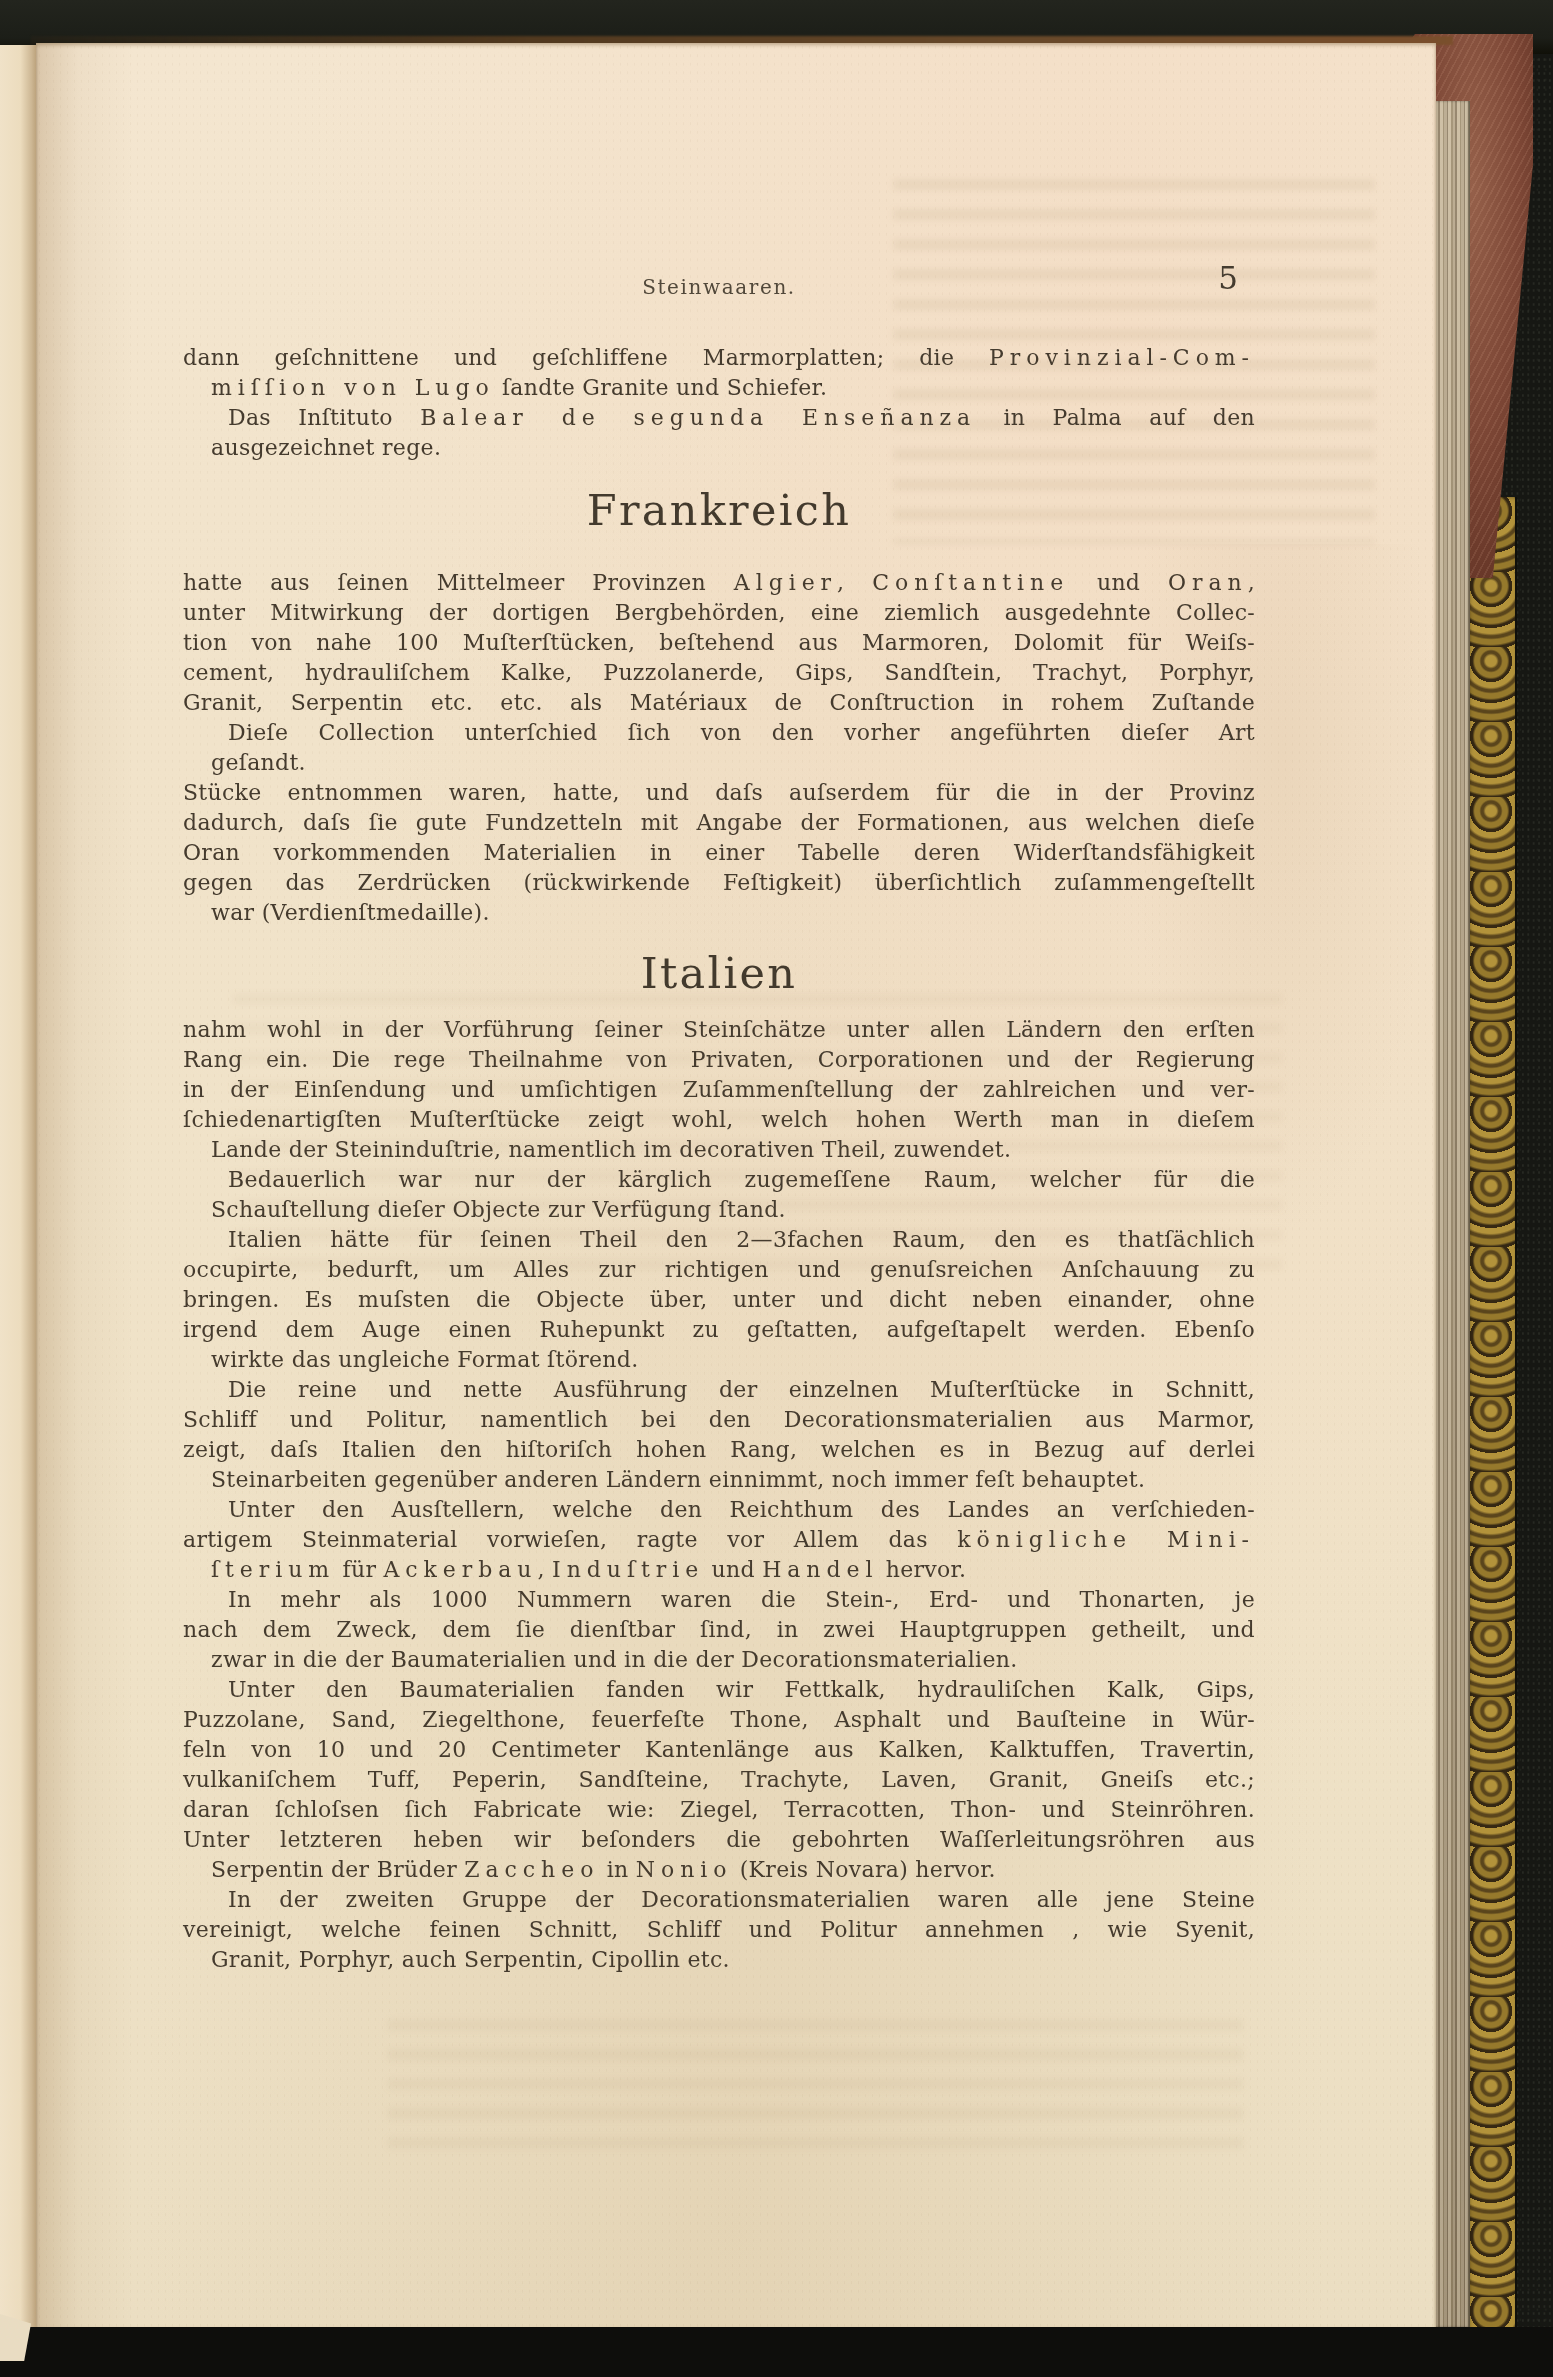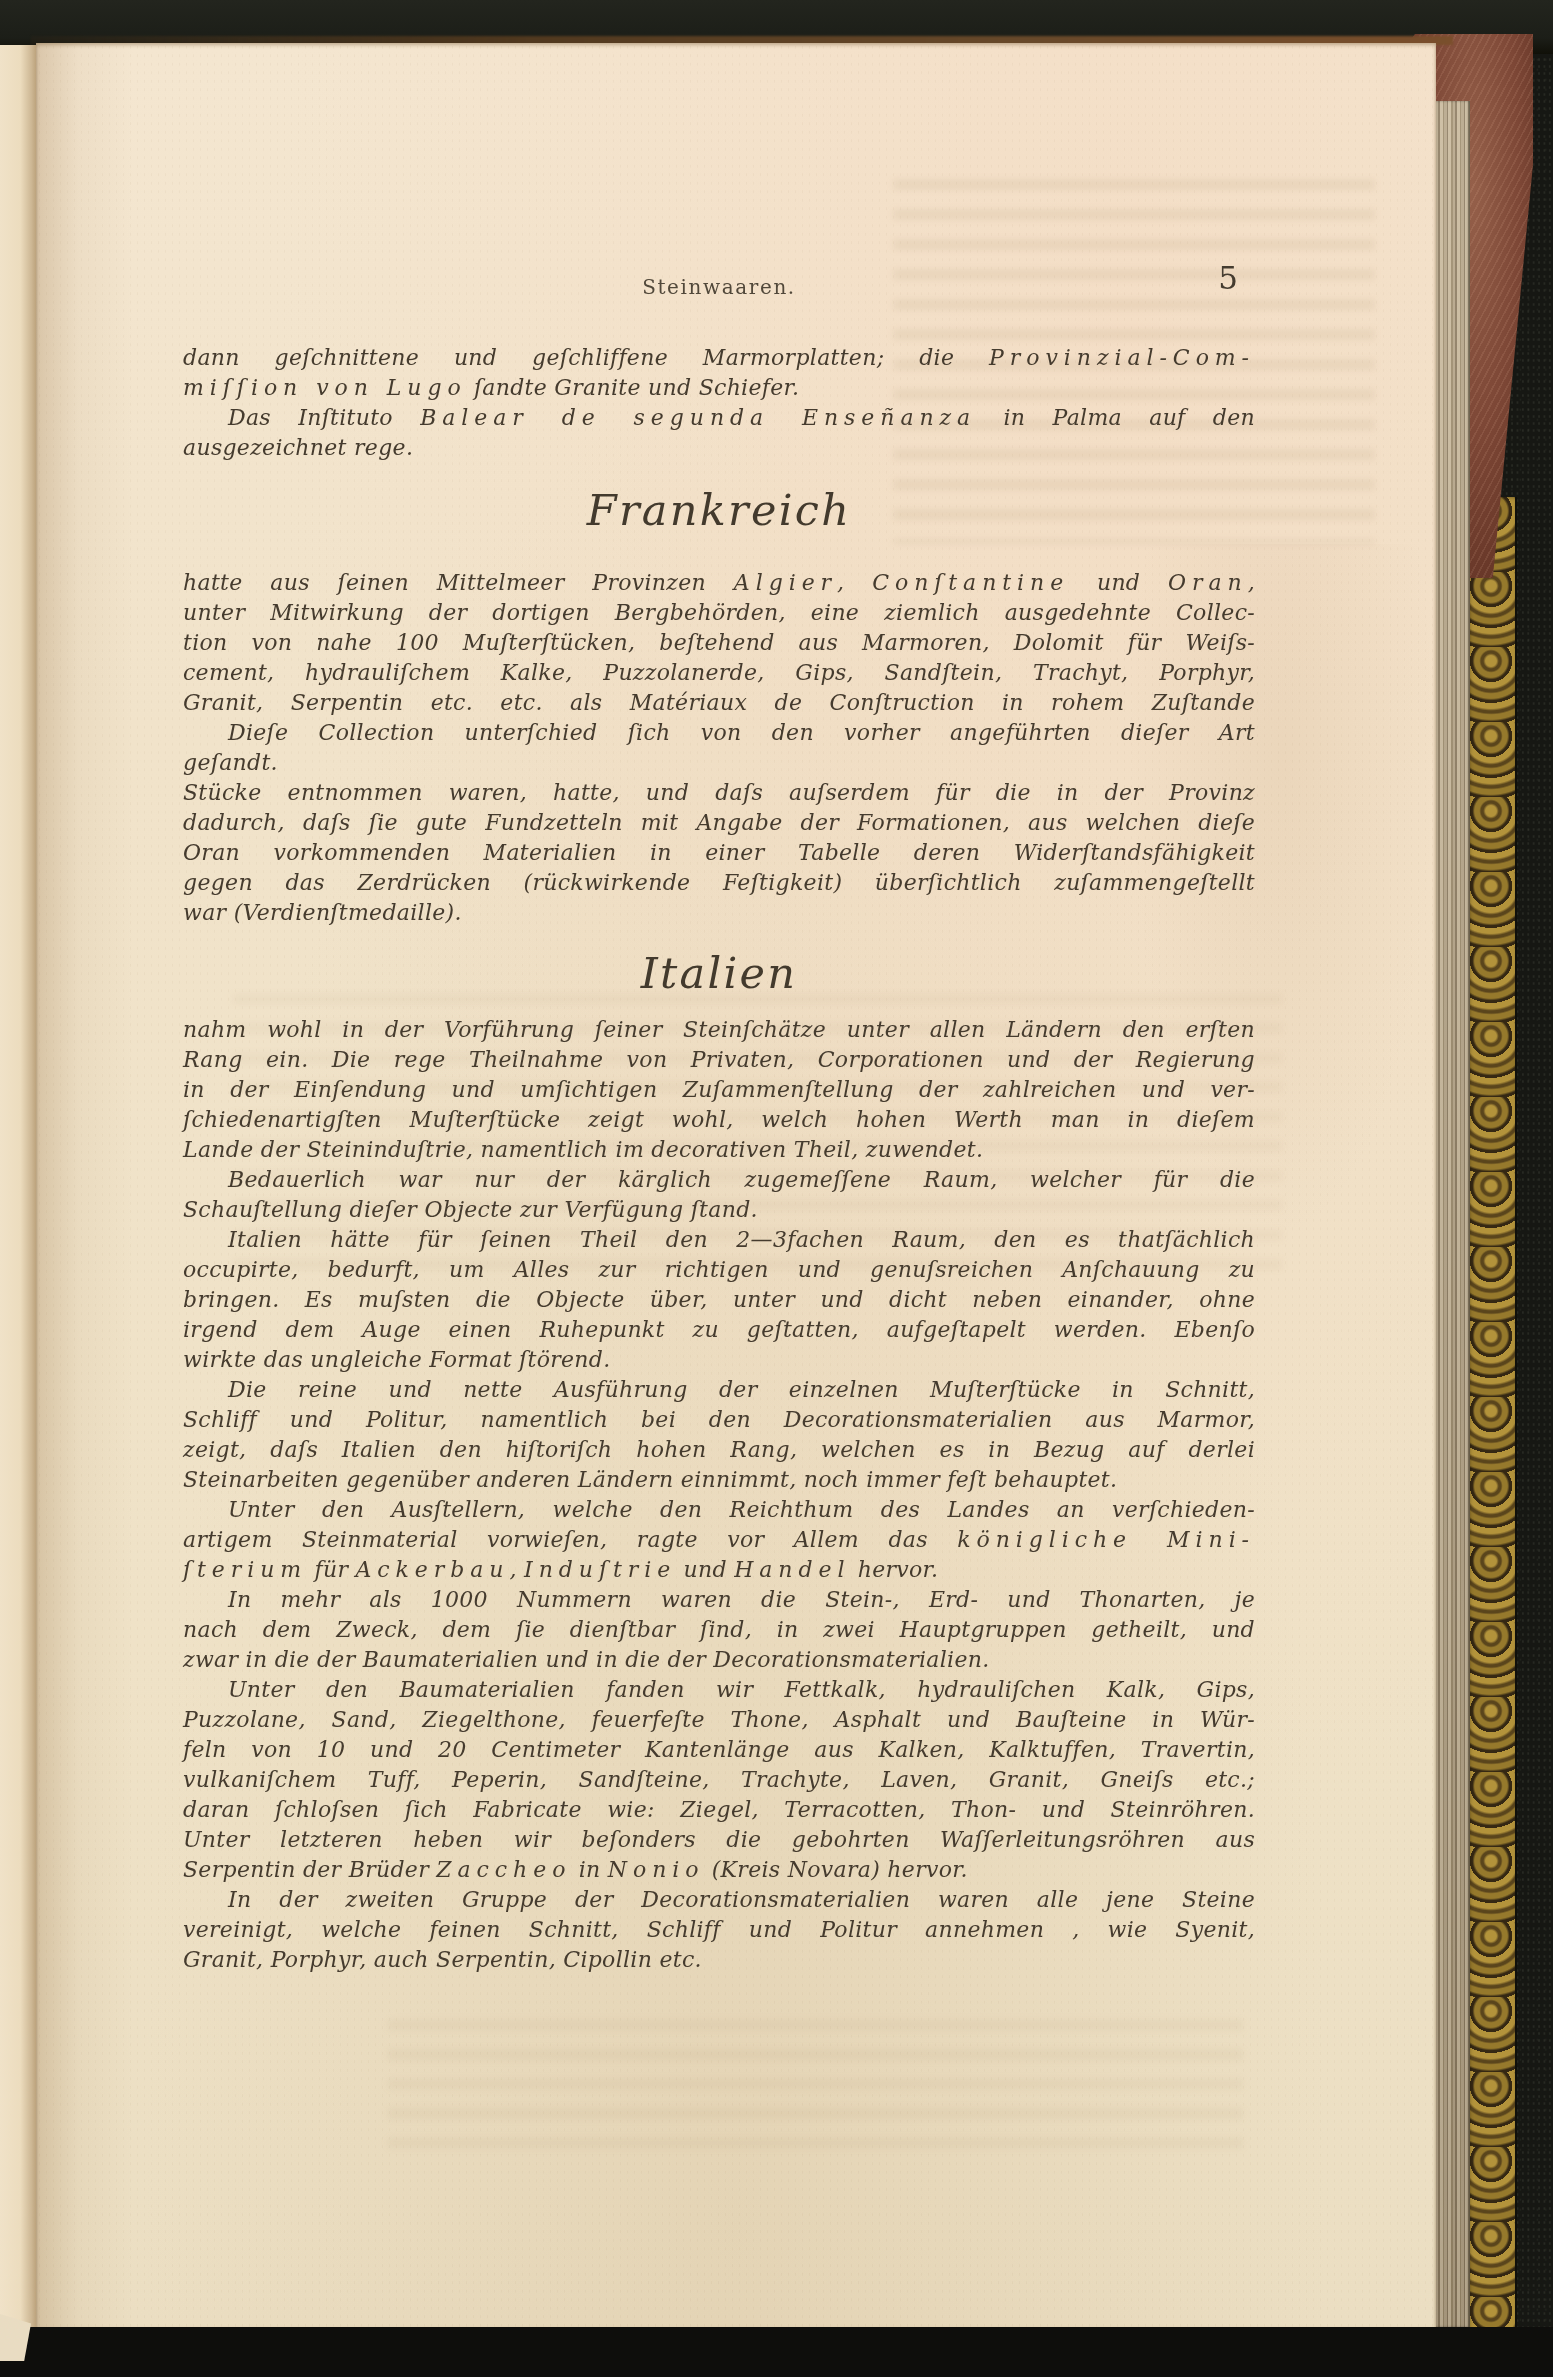--- a/index.html
+++ b/index.html
@@ -109,25 +109,24 @@
   .page-number{
     position:absolute;left:1197px;top:260px;width:62px;z-index:7;
     font-size:31px;color:#453c30;text-align:center;
   }
 
   
   .text-block{
     position:absolute;left:183px;top:343px;width:1072px;z-index:7;
     font-size:22px;line-height:30px;color:#453b2e;
     letter-spacing:0.3px;
-    font-style:italic;
   }
   .line{height:30px;white-space:normal;}
   .line.j{text-align:justify;text-align-last:justify;}
-  .line.end{text-align:left;}
+  .line.end{text-align:left;margin-left:28px;}
   .line.indent{text-indent:45px;}
   .sp{letter-spacing:0.27em;}
   .heading{
     text-align:center;font-size:43px;line-height:45px;
     letter-spacing:2.3px;color:#433a2d;
     margin-top:25px;margin-bottom:35px;
   }
   .heading.h2{margin-top:23px;margin-bottom:18.6px;}
 </style>
 </head>

